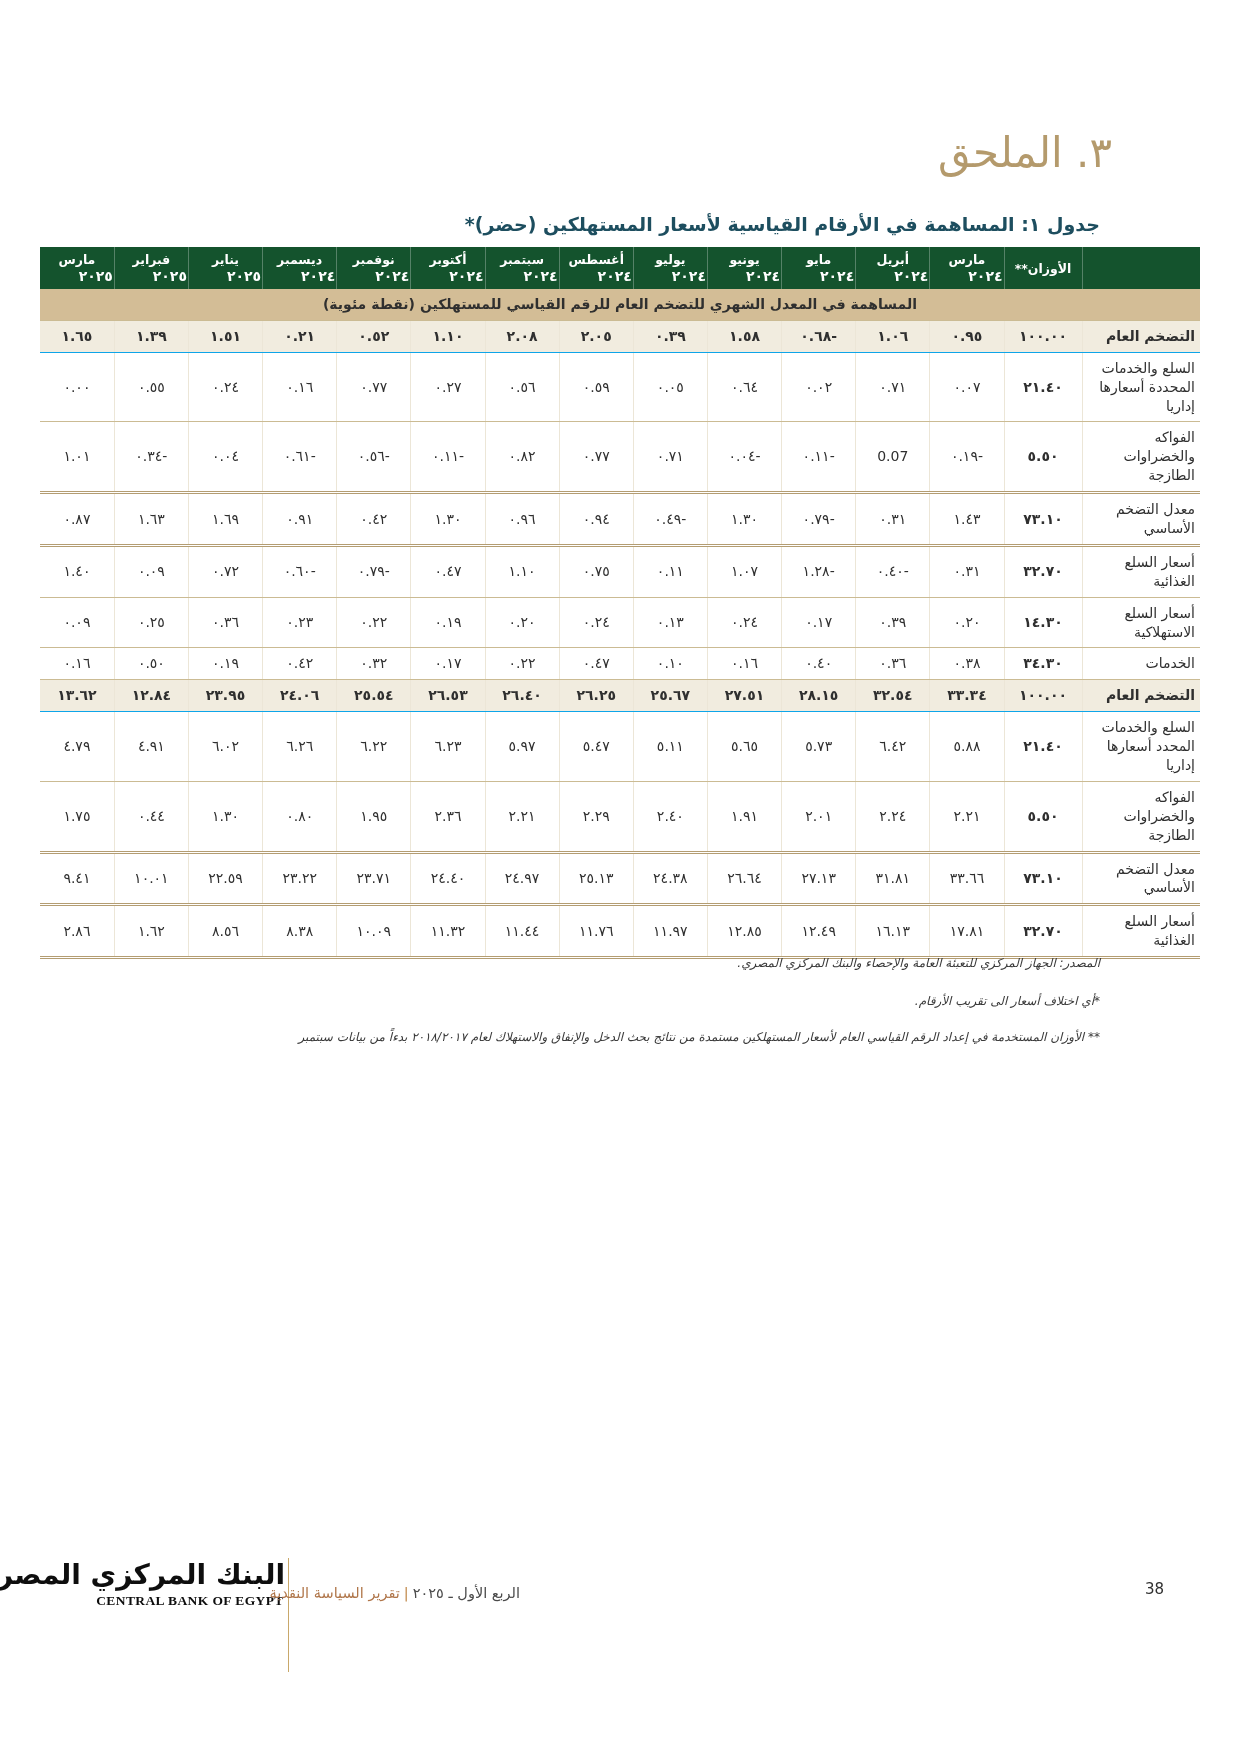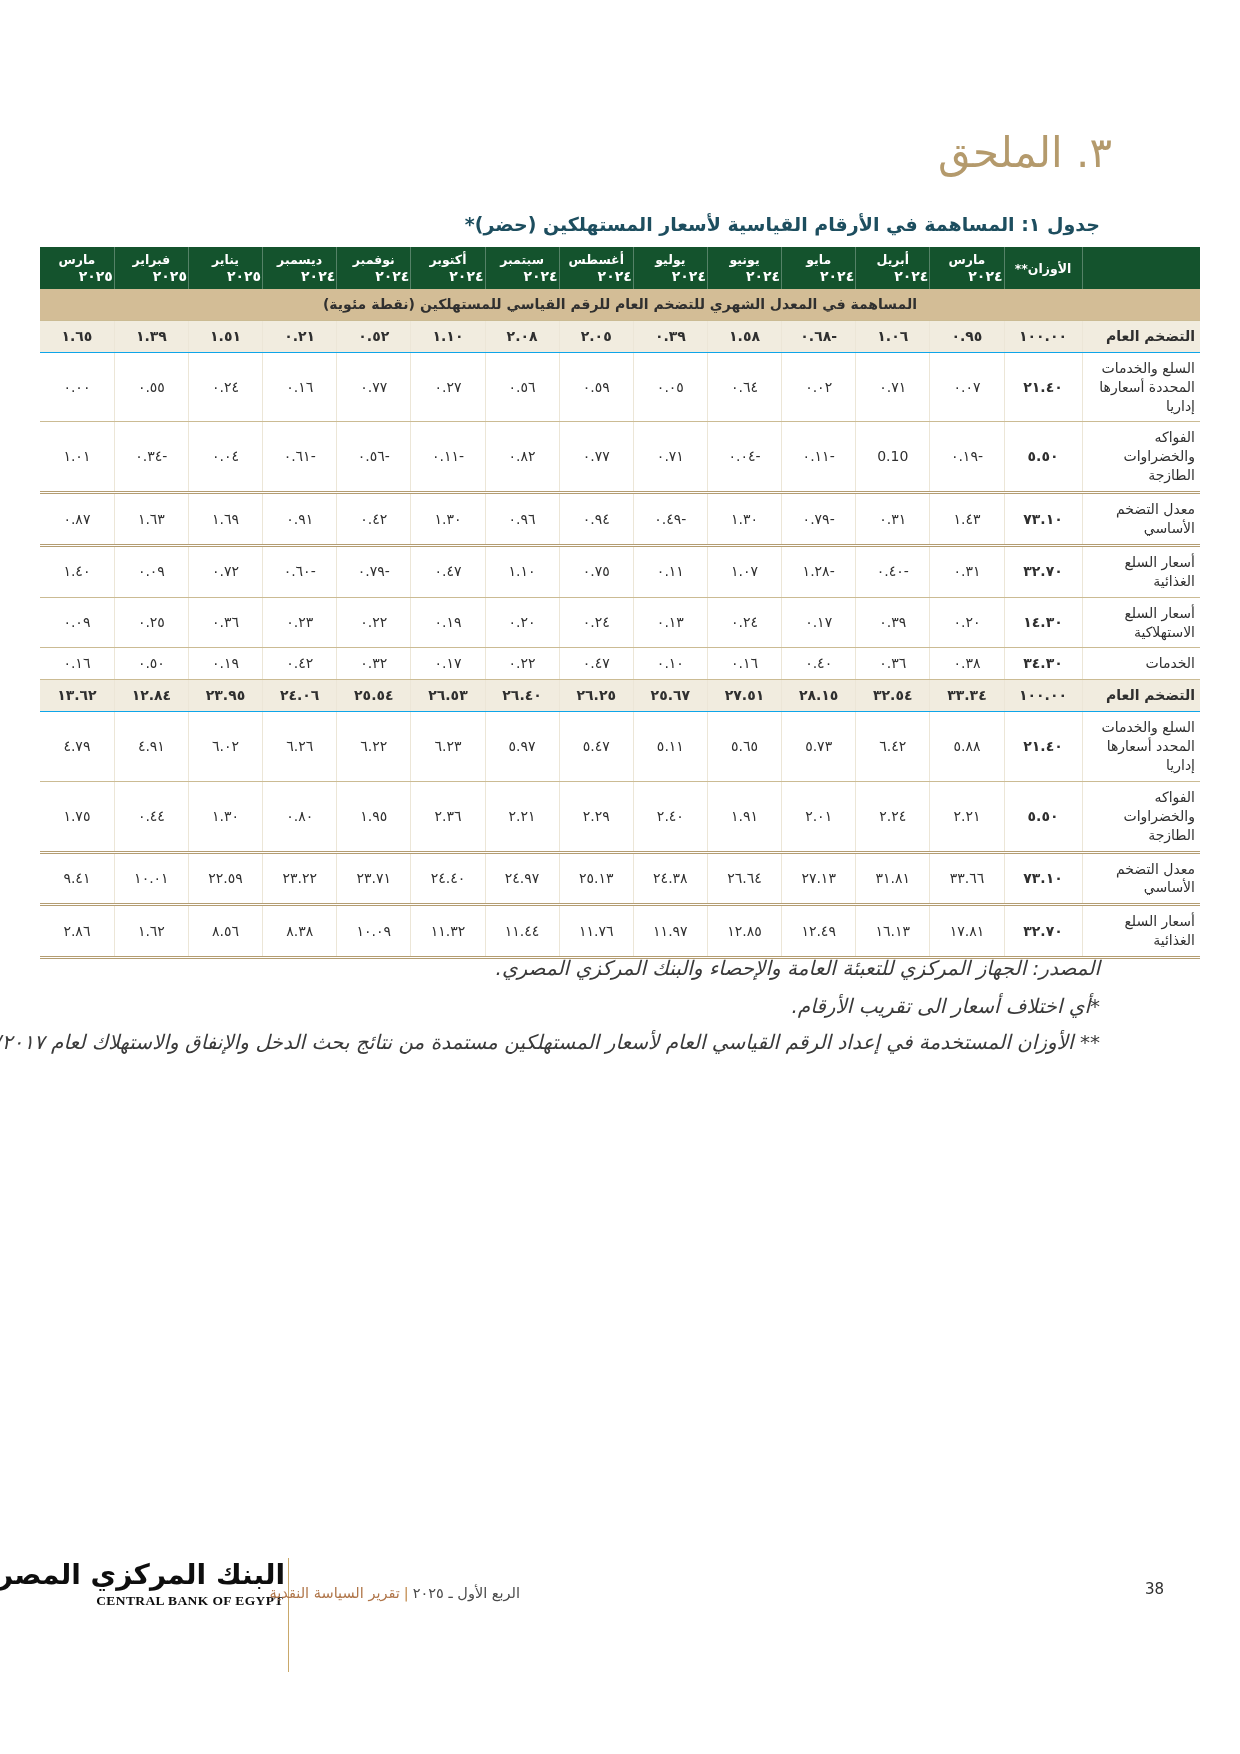--- a/index.html
+++ b/index.html
@@ -63,21 +63,21 @@
   }
   tr.row-core td {
     border-top: 3px double #b49d72;
     border-bottom: 3px double #b49d72;
   }
   #tbody-annual tr:last-child td { border-bottom: 3px double #b49d72; }
 
   
   .footnote {
     position: absolute; right: 140px;
-    font-size: 20px; font-style: italic; color: #3a3a3a;
+    font-size: 12px; font-style: italic; color: #3a3a3a;
     white-space: nowrap; direction: rtl;
   }
   .footnote-source  { top: 956px; }
   .footnote-round   { top: 994px; }
   .footnote-weights { top: 1030px; }
 
   
   .footer-logo {
     position: absolute; left: 95px; top: 1560px; width: 190px;
     text-align: center; direction: rtl;
@@ -185,21 +185,21 @@
         <td>٠.٧٧</td>
         <td>٠.١٦</td>
         <td>٠.٢٤</td>
         <td>٠.٥٥</td>
         <td>٠.٠٠</td>
       </tr>
       <tr class="row-fruits-vegetables">
         <td class="label-cell">الفواكه والخضراوات الطازجة</td>
         <td class="weight-cell">٥.٥٠</td>
         <td>-٠.١٩</td>
-        <td>0.10</td>
+        <td>0.07</td>
         <td>-٠.١١</td>
         <td>-٠.٠٤</td>
         <td>٠.٧١</td>
         <td>٠.٧٧</td>
         <td>٠.٨٢</td>
         <td>-٠.١١</td>
         <td>-٠.٥٦</td>
         <td>-٠.٦١</td>
         <td>٠.٠٤</td>
         <td>-٠.٣٤</td>

